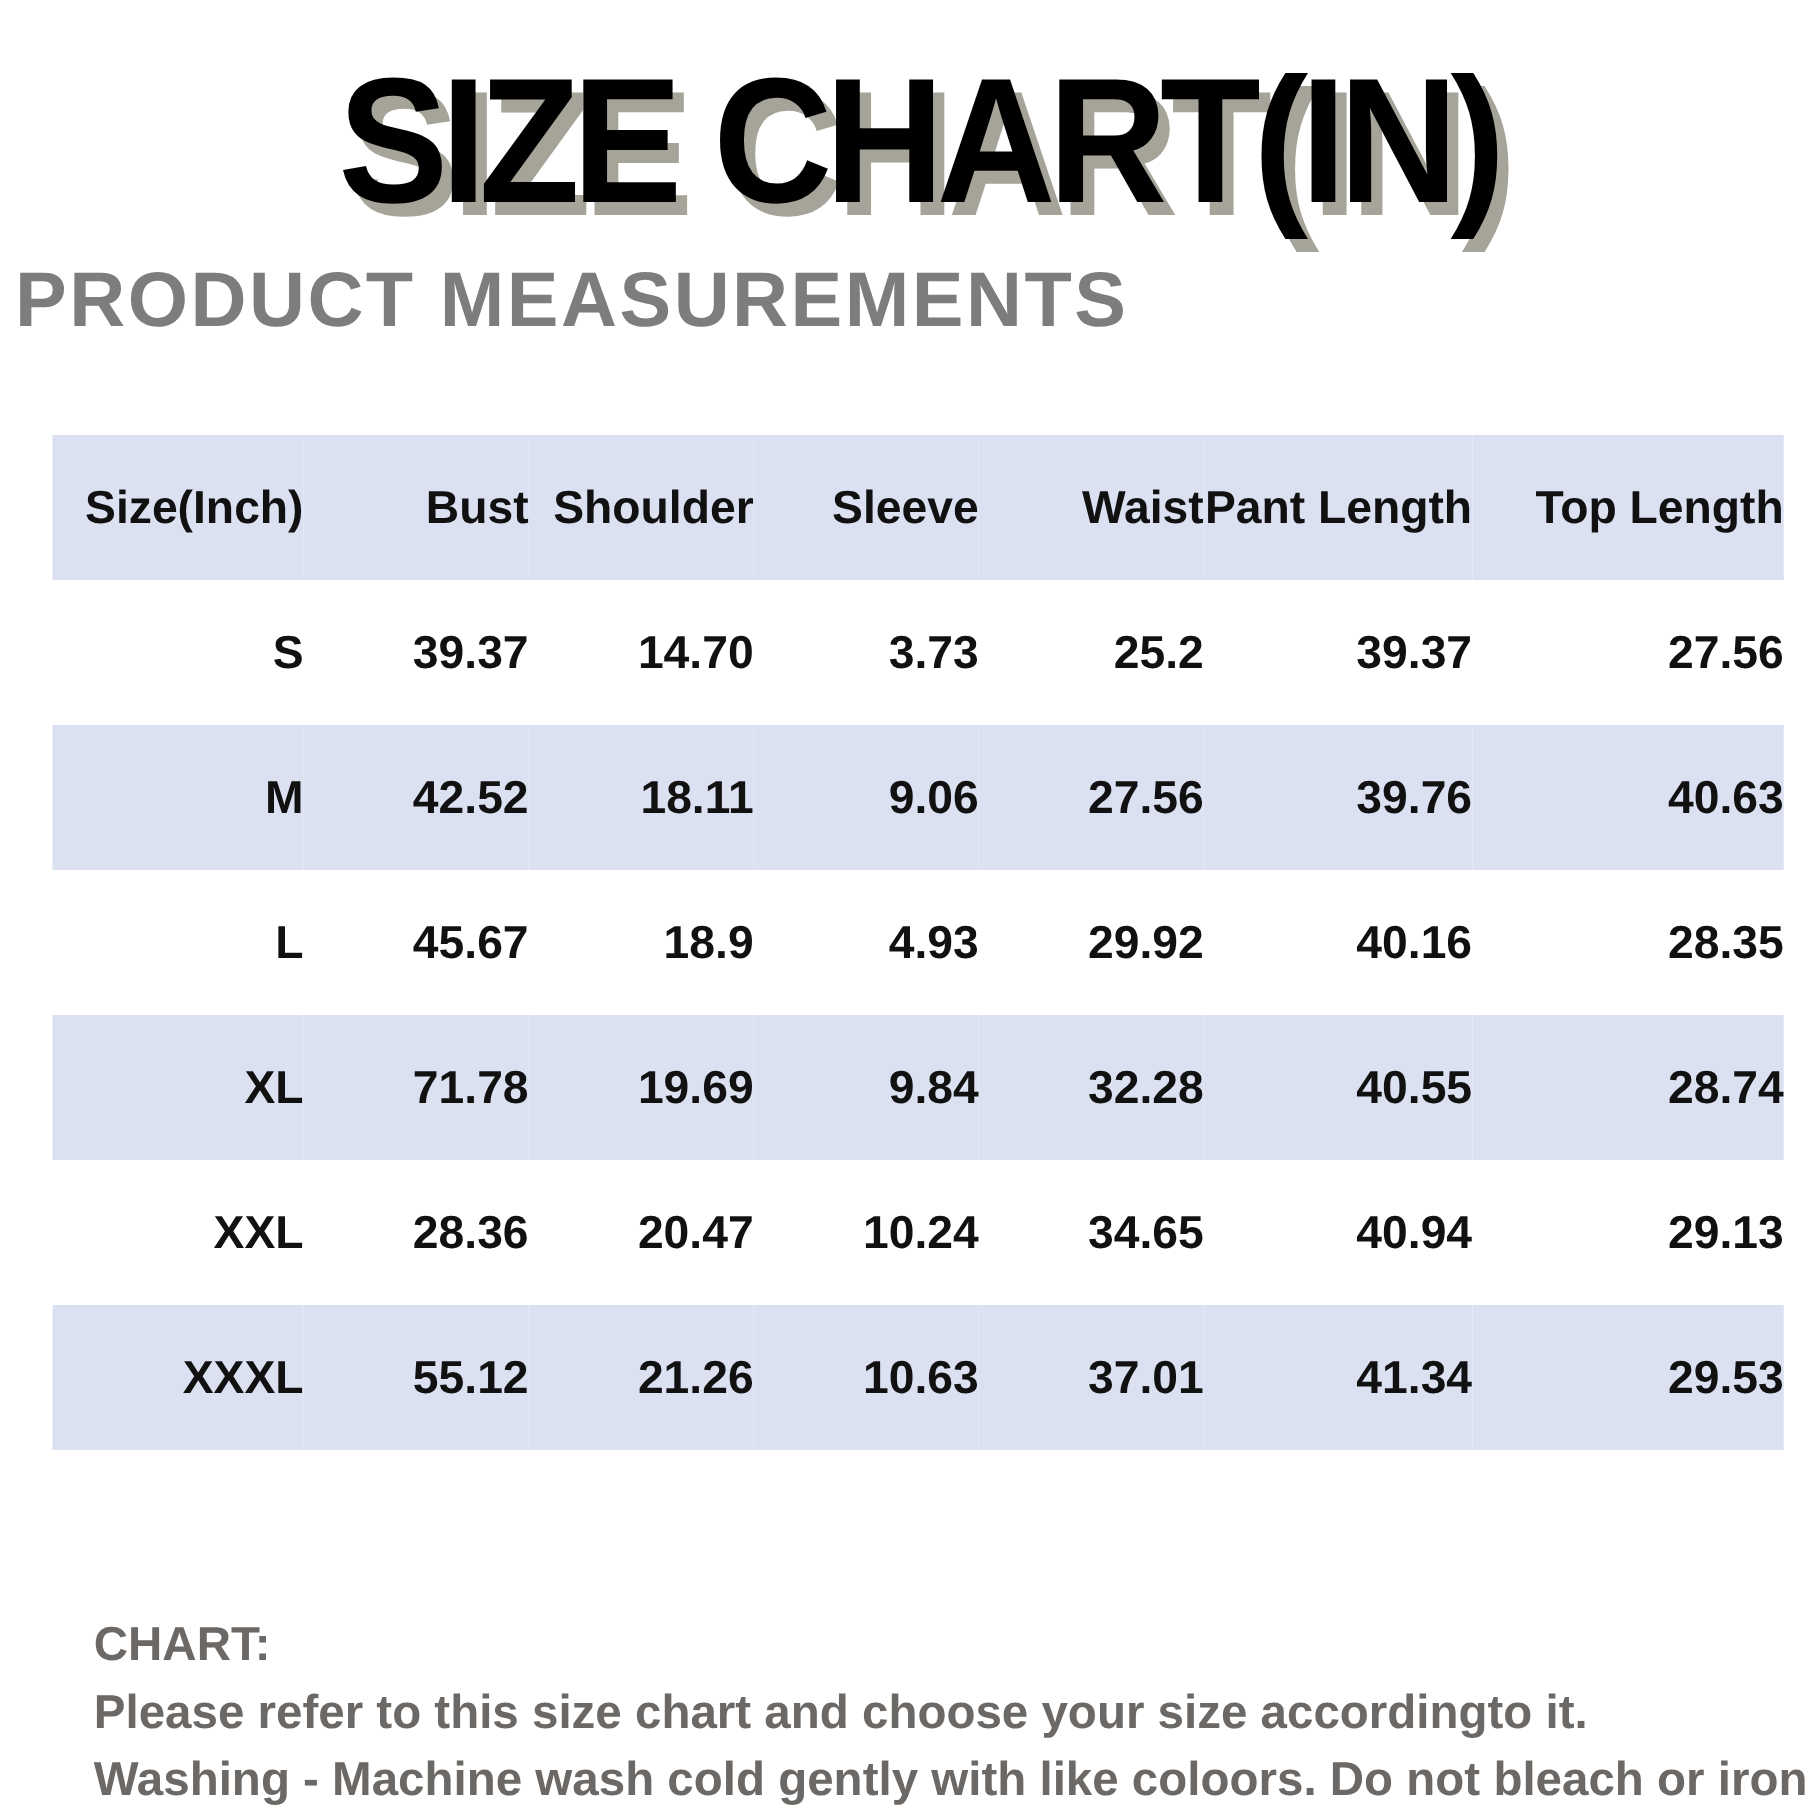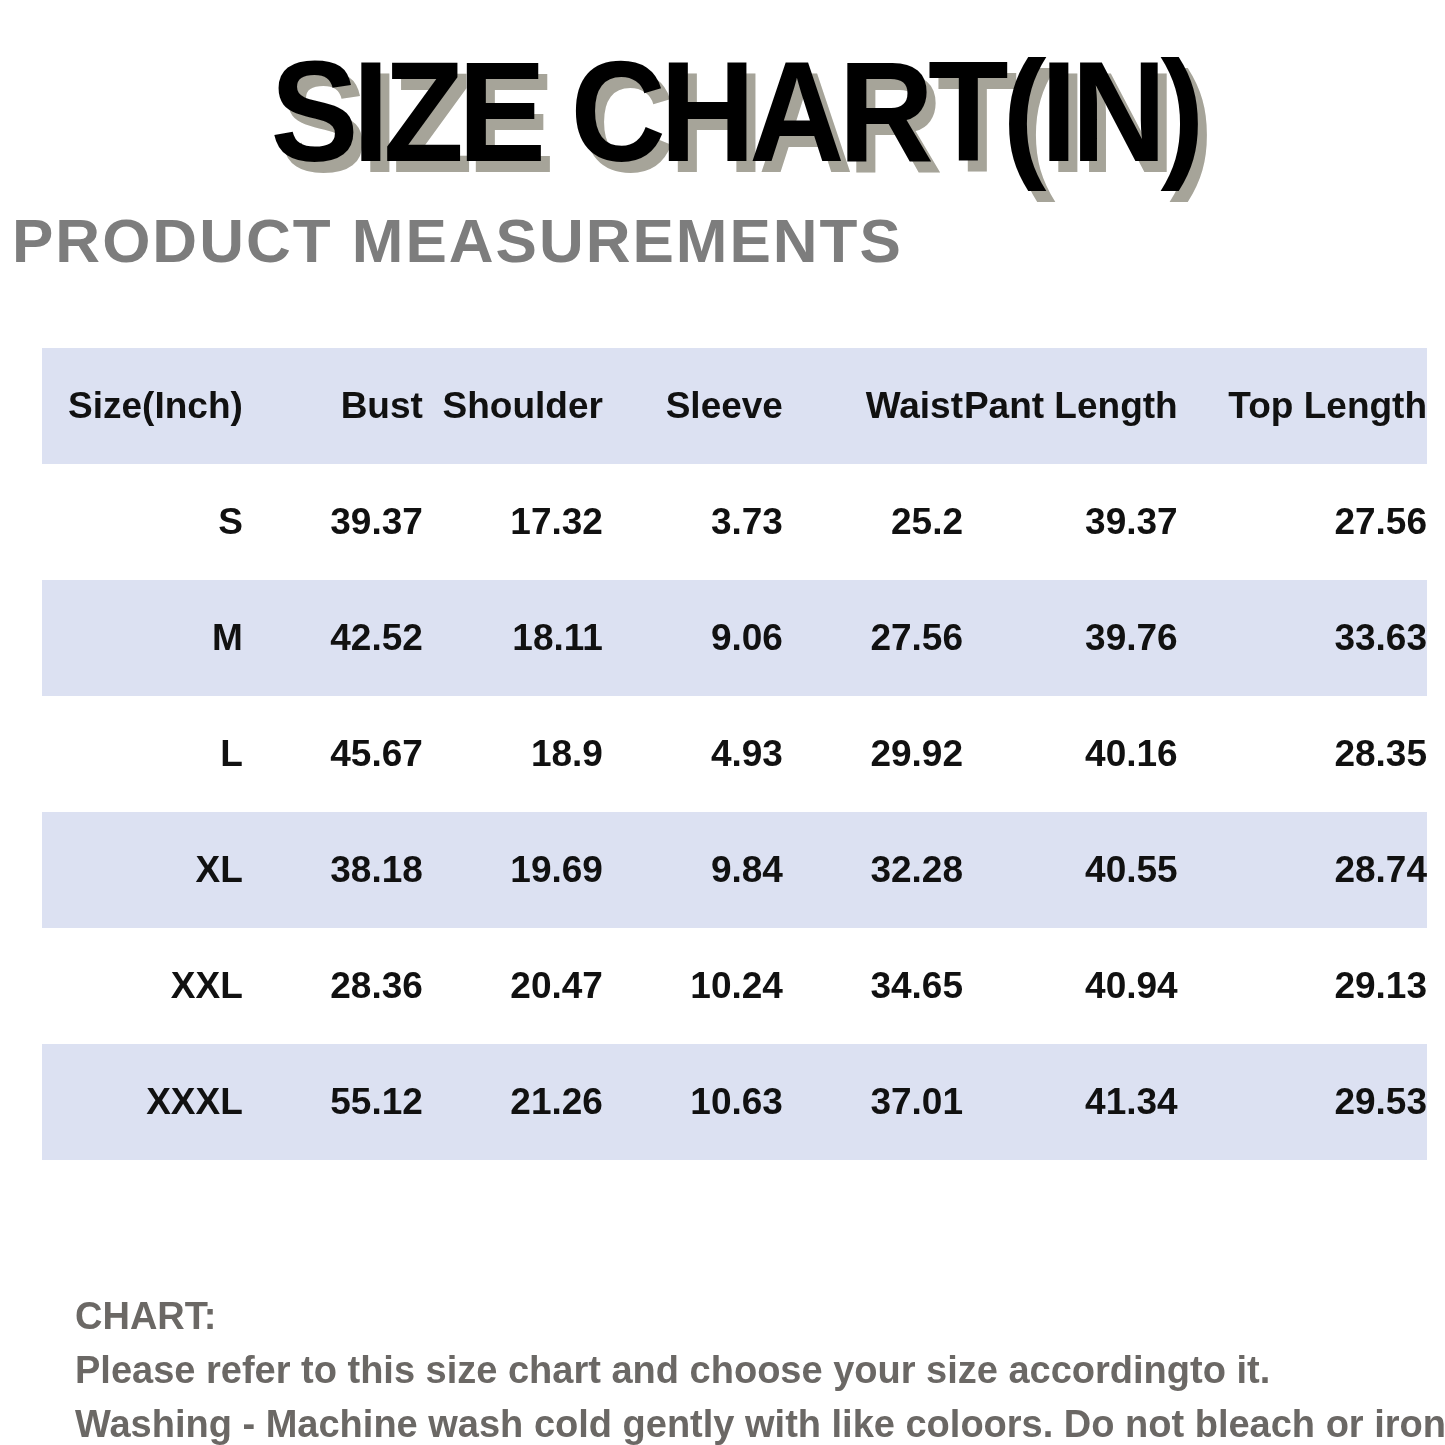--- a/index.html
+++ b/index.html
@@ -97,47 +97,47 @@
           <th>Sleeve</th>
           <th>Waist</th>
           <th>Pant Length</th>
           <th>Top Length</th>
         </tr>
     </thead>
     <tbody>
         <tr>
           <td>S</td>
           <td>39.37</td>
-          <td>17.32</td>
+          <td>14.70</td>
           <td>3.73</td>
           <td>25.2</td>
           <td>39.37</td>
           <td>27.56</td>
         </tr>
         <tr>
           <td>M</td>
           <td>42.52</td>
           <td>18.11</td>
           <td>9.06</td>
           <td>27.56</td>
           <td>39.76</td>
-          <td>33.63</td>
+          <td>40.63</td>
         </tr>
         <tr>
           <td>L</td>
           <td>45.67</td>
           <td>18.9</td>
           <td>4.93</td>
           <td>29.92</td>
           <td>40.16</td>
           <td>28.35</td>
         </tr>
         <tr>
           <td>XL</td>
-          <td>38.18</td>
+          <td>71.78</td>
           <td>19.69</td>
           <td>9.84</td>
           <td>32.28</td>
           <td>40.55</td>
           <td>28.74</td>
         </tr>
         <tr>
           <td>XXL</td>
           <td>28.36</td>
           <td>20.47</td>

